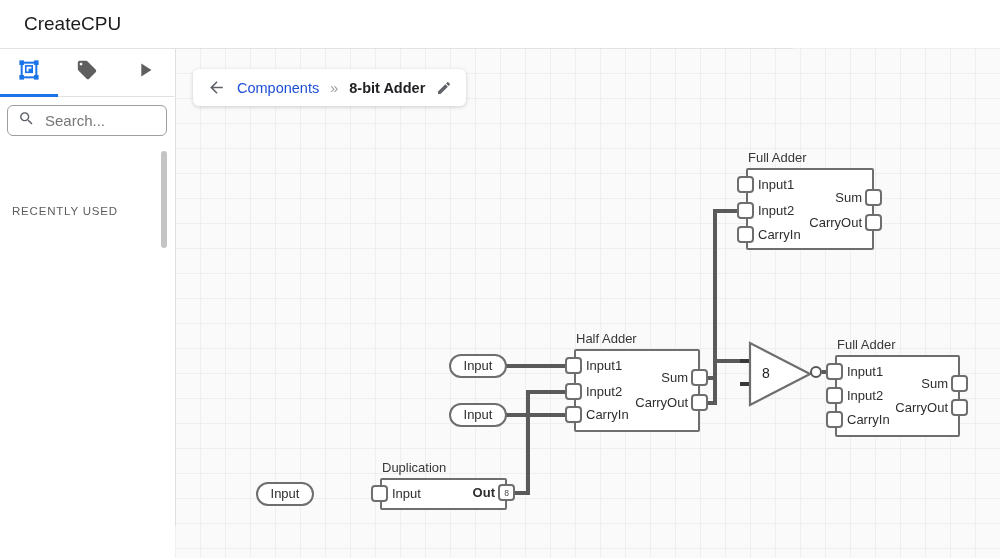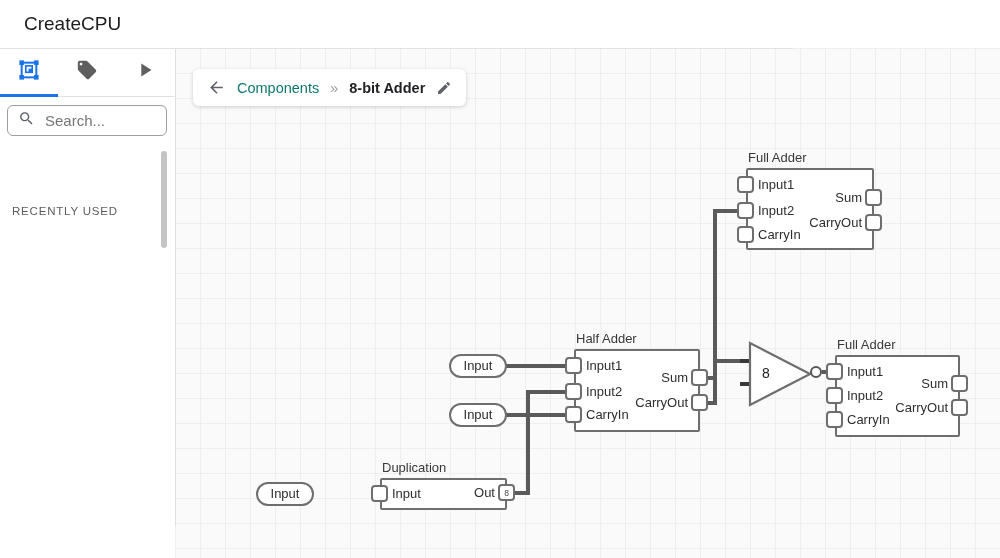--- a/index.html
+++ b/index.html
@@ -24,21 +24,21 @@
   .section-label{position:absolute;left:12px;font-size:11.5px;letter-spacing:.8px;color:#5c5c5c;font-weight:500;}
   .scroll-thumb{position:absolute;left:161px;top:103px;width:6px;height:97px;border-radius:3px;background:#c4c4c4;}
   
   .canvas{position:absolute;left:175px;top:48px;width:825px;height:510px;background:#fafafa;
           background-image:linear-gradient(#efeff0 1px,transparent 1px),
                            linear-gradient(90deg,#efeff0 1px,transparent 1px);
           background-size:25px 25px;z-index:0;}
   .breadcrumb{position:absolute;left:193px;top:69px;height:37px;min-width:254px;background:#fff;
               border-radius:6px;box-shadow:0 1px 4px rgba(0,0,0,.18);display:flex;align-items:center;
               padding:0 14px;gap:11px;z-index:8;box-sizing:border-box;}
-  .bc-parent{font-size:14.5px;color:#0f766e;}
+  .bc-parent{font-size:14.5px;color:#1d4ed8;}
   .bc-sep{font-size:14.5px;color:#9aa0a6;}
   .bc-current{font-size:14.5px;color:#202124;font-weight:bold;}
   .icon-btn{display:flex;align-items:center;justify-content:center;cursor:pointer;}
   
   .abs{position:absolute;}
   .comp-box{position:absolute;background:#fff;border:2px solid #6e6e6e;border-radius:2px;box-sizing:border-box;z-index:1;}
   .comp-title{position:absolute;font-size:13px;color:#383838;white-space:nowrap;z-index:5;}
   .port{position:absolute;background:#fff;border:2px solid #6e6e6e;border-radius:4px;box-sizing:border-box;
         z-index:4;display:flex;align-items:center;justify-content:center;font-size:8.5px;color:#4a4a4a;}
   .port-label{position:absolute;font-size:13px;color:#2e2e2e;white-space:nowrap;z-index:5;}
@@ -187,21 +187,21 @@
     <div class="port-label" style="left: 847px; top: 412px;">CarryIn</div>
     <div class="port" style="left: 951px; top: 375px; width: 17px; height: 17px;"></div>
     <div class="port-label" style="left: 841px; top: 376px; width: 107px; text-align: right;">Sum</div>
     <div class="port" style="left: 951px; top: 399px; width: 17px; height: 17px;"></div>
     <div class="port-label" style="left: 841px; top: 400px; width: 107px; text-align: right;">CarryOut</div>
     <div class="comp-title" style="left: 382px; top: 460px;">Duplication</div>
     <div class="comp-box" style="left: 380px; top: 478px; width: 127px; height: 32px;"></div>
     <div class="port" style="left: 371px; top: 485px; width: 17px; height: 17px;"></div>
     <div class="port-label" style="left: 392px; top: 486px;">Input</div>
     <div class="port" style="left: 498px; top: 484px; width: 17px; height: 17px;">8</div>
-    <div class="port-label" style="left: 386px; top: 485px; width: 109px; text-align: right;">Out</div>
+    <div class="port-label" style="left: 386px; top: 485px; width: 109px; text-align: right; font-weight: bold;">Out</div>
     <div class="pill" style="left: 449px; top: 354px;">Input</div>
     <div class="pill" style="left: 449px; top: 403px;">Input</div>
     <div class="pill" style="left: 256px; top: 482px;">Input</div>
     <div class="wire" style="left: 505px; top: 364px; width: 63px; height: 4px; background: rgb(90, 90, 90);"></div>
     <div class="wire" style="left: 505px; top: 413px; width: 63px; height: 4px; background: rgb(90, 90, 90);"></div>
     <div class="wire" style="left: 515px; top: 491px; width: 15px; height: 4px; background: rgb(90, 90, 90);"></div>
     <div class="wire" style="left: 526px; top: 390px; width: 4px; height: 105px; background: rgb(90, 90, 90);"></div>
     <div class="wire" style="left: 526px; top: 390px; width: 42px; height: 4px; background: rgb(90, 90, 90);"></div>
     <div class="wire" style="left: 705px; top: 376px; width: 12px; height: 4px; background: rgb(90, 90, 90);"></div>
     <div class="wire" style="left: 705px; top: 401px; width: 12px; height: 4px; background: rgb(90, 90, 90);"></div>

